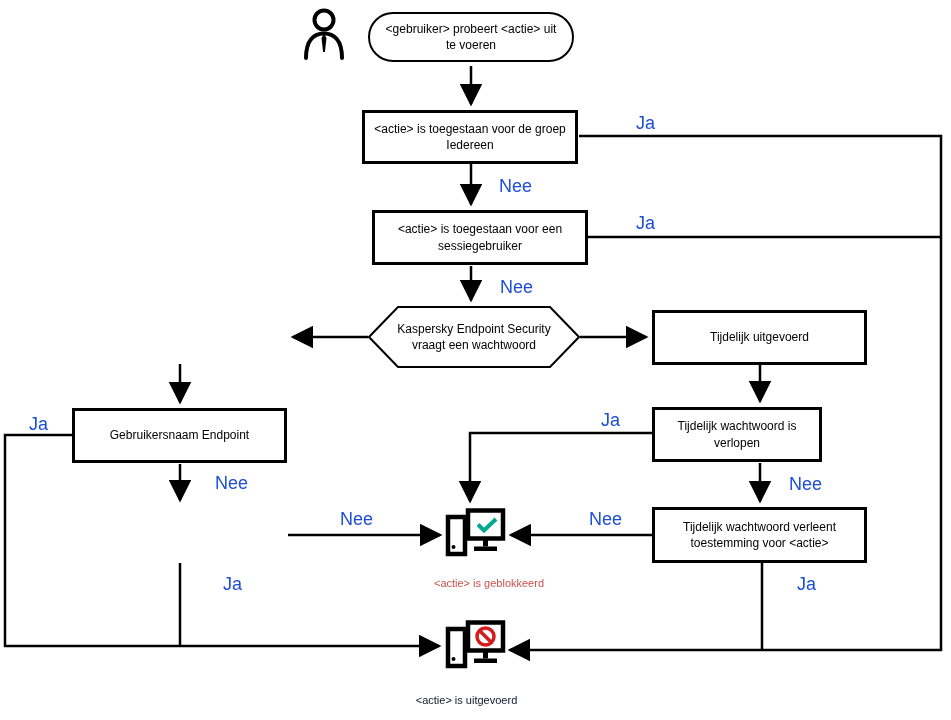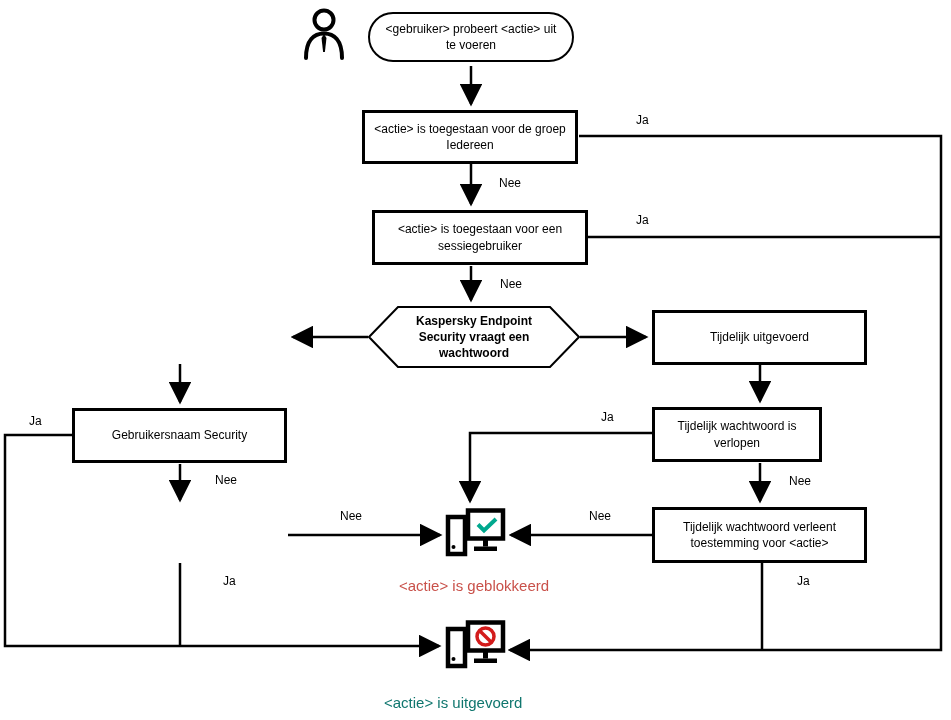--- a/index.html
+++ b/index.html
@@ -11,26 +11,26 @@
   .node{
     position:absolute;box-sizing:border-box;background:#fff;border:3px solid #000;
     display:flex;align-items:center;justify-content:center;text-align:center;
     font-size:12px;line-height:1.35;padding:12px 8px;
   }
   .oval{border-width:2px;border-radius:28px;padding:2px 14px;}
   .hex-wrap{position:absolute;}
   .hex-text{
     position:absolute;left:0;top:0;width:100%;height:100%;
     display:flex;align-items:center;justify-content:center;text-align:center;
-    font-size:12px;line-height:1.35;padding:6px 26px;box-sizing:border-box;font-weight:bold;
+    font-size:12px;line-height:1.35;padding:6px 26px;box-sizing:border-box;
   }
-  .lbl{position:absolute;font-size:12px;color:#000000;white-space:nowrap;}
-  .status{position:absolute;font-size:15px;white-space:nowrap;}
+  .lbl{position:absolute;font-size:18px;color:#1d4ed8;white-space:nowrap;}
+  .status{position:absolute;font-size:11px;text-align:center;white-space:nowrap;}
   .status-blocked{color:#c9514a;}
-  .status-executed{color:#0f766e;}
+  .status-executed{color:#0f172a;}
 </style>
 </head>
 <body>
 
 <div class="canvas">
 
   <svg class="layer" width="951" height="720">
     <defs>
       <marker id="ah" markerWidth="9" markerHeight="9" refX="8" refY="4.5" orient="auto">
         <path d="M0,0 L9,4.5 L0,9 Z" fill="#000"></path>
@@ -81,21 +81,21 @@
     </svg>
     <div class="hex-text">Kaspersky Endpoint Security vraagt een wachtwoord</div>
   </div>
 
 
   <div class="node" style="left:652px;top:310px;width:215px;height:55px">
     <span>Tijdelijk uitgevoerd</span>
   </div>
 
   <div class="node" style="left:72px;top:408px;width:215px;height:55px">
-    <span>Gebruikersnaam Security</span>
+    <span>Gebruikersnaam Endpoint</span>
   </div>
 
   <div class="node" style="left:652px;top:407px;width:170px;height:55px">
     <span>Tijdelijk wachtwoord is verlopen</span>
   </div>
 
 
   <div class="node" style="left:652px;top:507px;width:215px;height:56px">
     <span>Tijdelijk wachtwoord verleent toestemming voor &lt;actie&gt;</span>
   </div>

